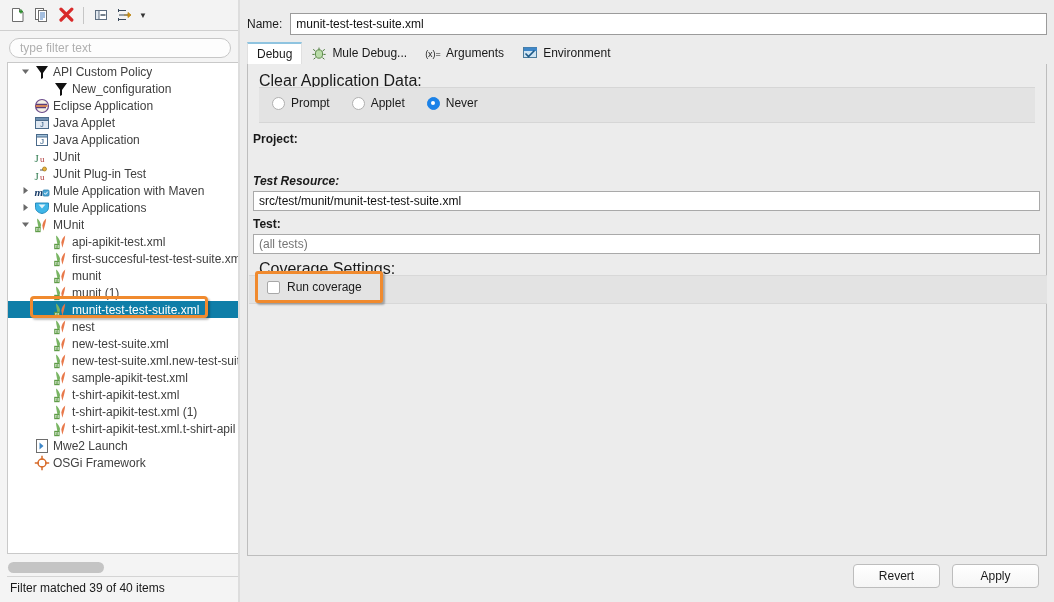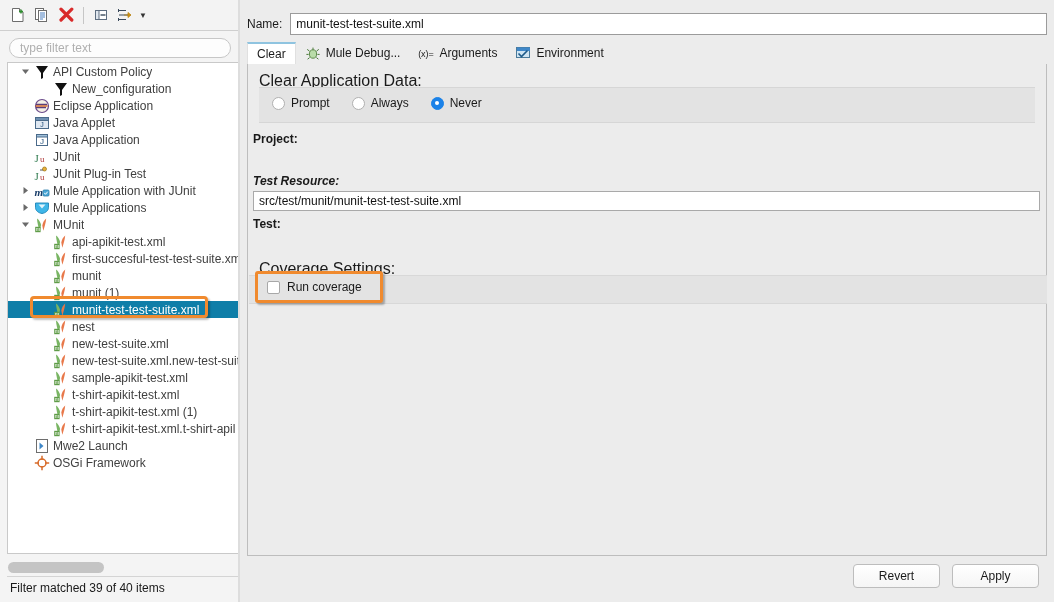--- a/index.html
+++ b/index.html
@@ -323,21 +323,21 @@
                 <path d="M2.5 1v7L7 4.5z" fill="#6a6a6a"></path>
               </svg>
             </span>
             <span class="ticon">
               <svg width="16" height="16" viewBox="0 0 16 16">
                 <text x="0.5" y="12.5" font-size="11" font-style="italic" font-weight="bold" font-family="Liberation Serif" fill="#1b3f6b">m</text>
                 <rect x="9" y="7" width="6" height="6" rx="1" fill="#4aa8d8" stroke="#2a7ca8" stroke-width="0.8"></rect>
                 <path d="M10.2 9.8l1.3 1.5 2.2-2.6" stroke="#ffffff" stroke-width="1" fill="none"></path>
               </svg>
             </span>
-            <span class="tlabel">Mule Application with JUnit</span>
+            <span class="tlabel">Mule Application with Maven</span>
           </div>
           <div class="trow">
             <span class="twist" style="margin-left: 10px;">
               <svg width="9" height="9" viewBox="0 0 9 9">
                 <path d="M2.5 1v7L7 4.5z" fill="#6a6a6a"></path>
               </svg>
             </span>
             <span class="ticon">
               <svg width="16" height="16" viewBox="0 0 16 16">
                 <path d="M1.5 3h13v4.5c0 3.2-3 5.5-6.5 6-3.5-.5-6.5-2.8-6.5-6z" fill="#3fb6e8" stroke="#1d85b8" stroke-width="0.9"></path>
@@ -541,21 +541,21 @@
 
   <div class="right-panel">
 
     <div class="name-row">
       <span class="name-label">Name:</span>
       <input class="name-input" type="text" value="munit-test-test-suite.xml" style="">
     </div>
 
     <div class="tabbar" id="tabbar">
         <div class="tab active">
-          <span>Clear</span>
+          <span>Debug</span>
         </div>
         <div class="tab">
           <span class="tab-icon">
             <svg width="16" height="16" viewBox="0 0 16 16">
               <ellipse cx="8" cy="9" rx="3.6" ry="4.2" fill="#b9dca8" stroke="#5d8a4a" stroke-width="1"></ellipse>
               <path d="M8 4.8V2.6M4.4 6L2.2 4.4M11.6 6l2.2-1.6M3.6 9.4H1.4M12.4 9.4h2.2M4.6 12.6L2.6 14.2M11.4 12.6l2 1.6" stroke="#4a7a3a" stroke-width="1"></path>
             </svg>
           </span>
           <span>Mule Debug...</span>
         </div>
@@ -583,34 +583,35 @@
 
       <div class="group-label" style="left:11px; top:8px;">Clear Application Data:</div>
       <div class="band" style="left:11px; top:23px; width:776px; height:34px;"></div>
       <div class="radio-row" id="radio-row" style="left:24px; top:32px;">
           <div class="radio-item">
             <span class="radio"></span>
             <span class="radio-label">Prompt</span>
           </div>
           <div class="radio-item">
             <span class="radio"></span>
-            <span class="radio-label">Always</span>
+            <span class="radio-label">Applet</span>
           </div>
           <div class="radio-item">
             <span class="radio on"></span>
             <span class="radio-label">Never</span>
           </div>
         </div>
 
       <div class="field-label" style="left:5px; top:68px;">Project:</div>
 
       <div class="field-label" style="left:5px; top:110px;font-style:italic;">Test Resource:</div>
       <input class="field-input" style="left: 5px; top: 127px; width: 787px;" type="text" value="src/test/munit/munit-test-test-suite.xml">
 
       <div class="field-label" style="left:5px; top:153px;">Test:</div>
+      <input class="field-input placeholder-style" style="left: 5px; top: 170px; width: 787px;" type="text" placeholder="(all tests)">
 
       <div class="group-label" style="left:11px; top:196px;">Coverage Settings:</div>
       <div class="cover-band"></div>
       <div class="runcov">
         <span class="chk"></span>
         <span class="chk-label">Run coverage</span>
       </div>
     </div>
 
     <div class="btn-row">

